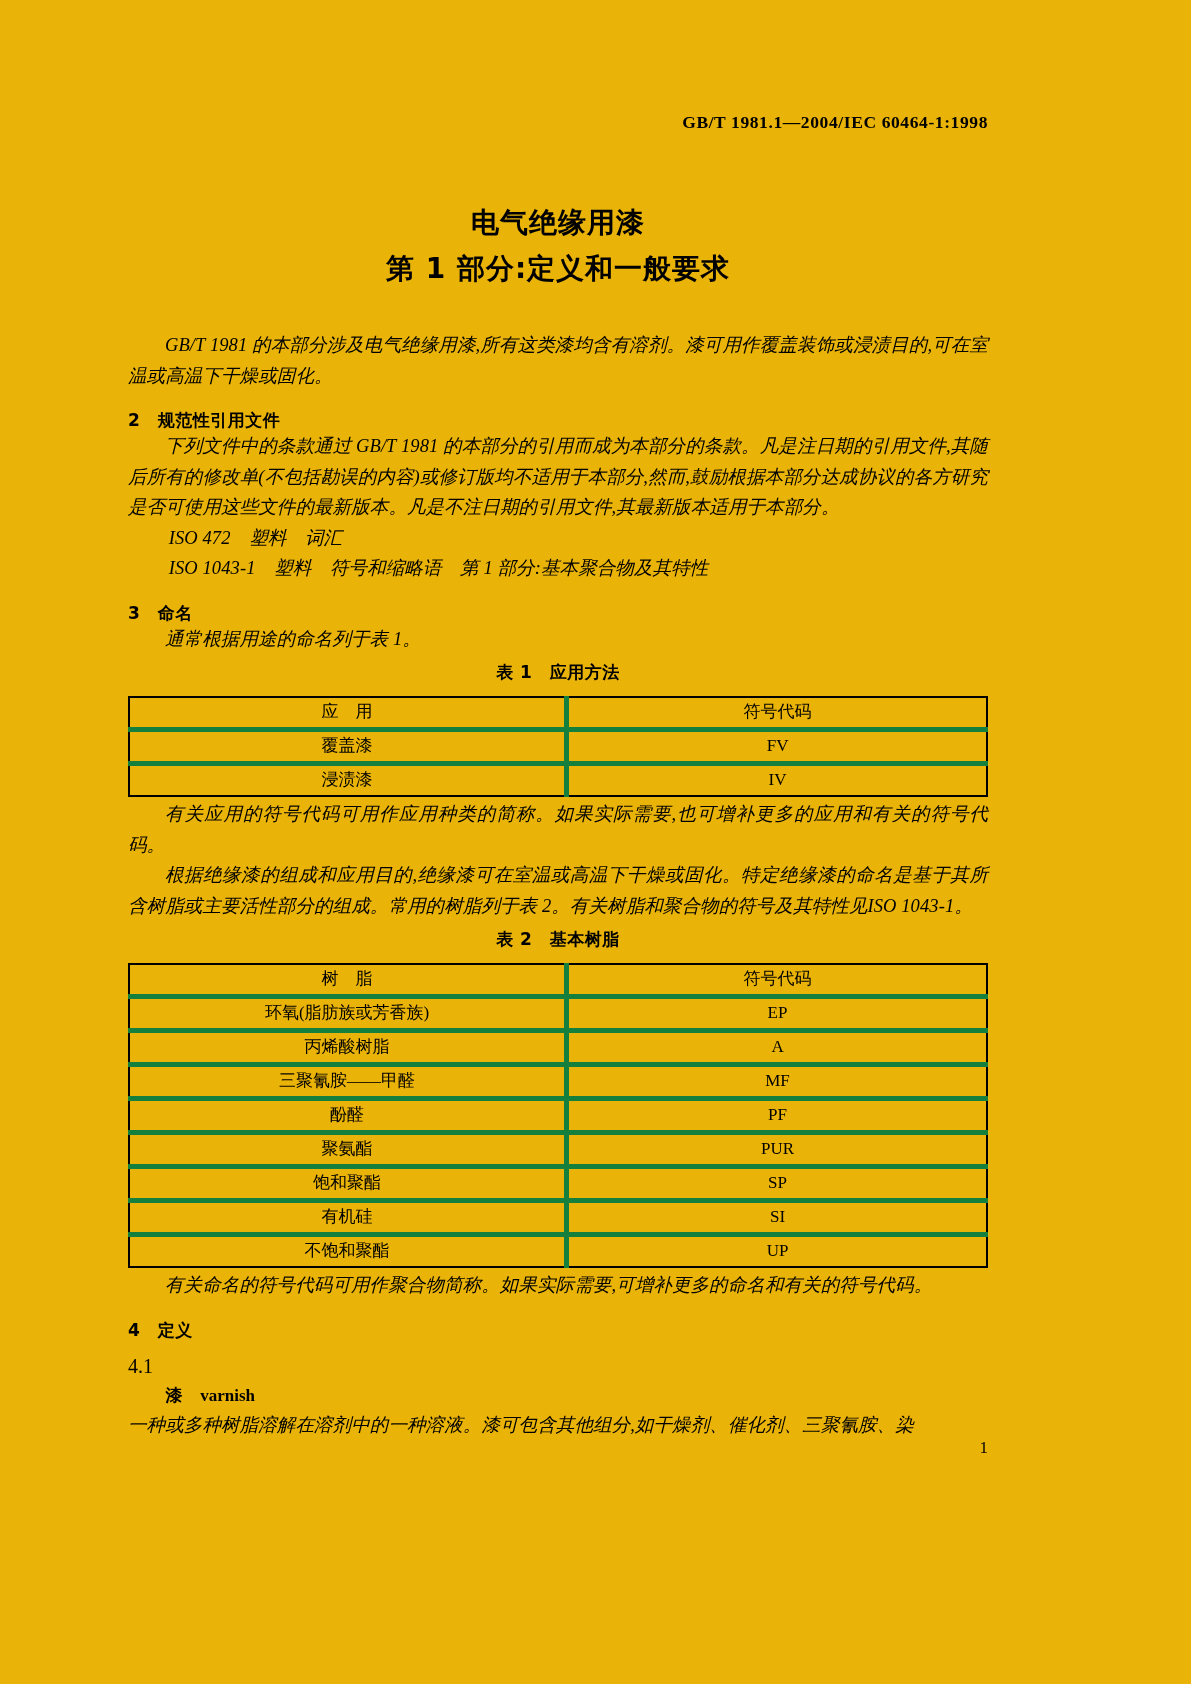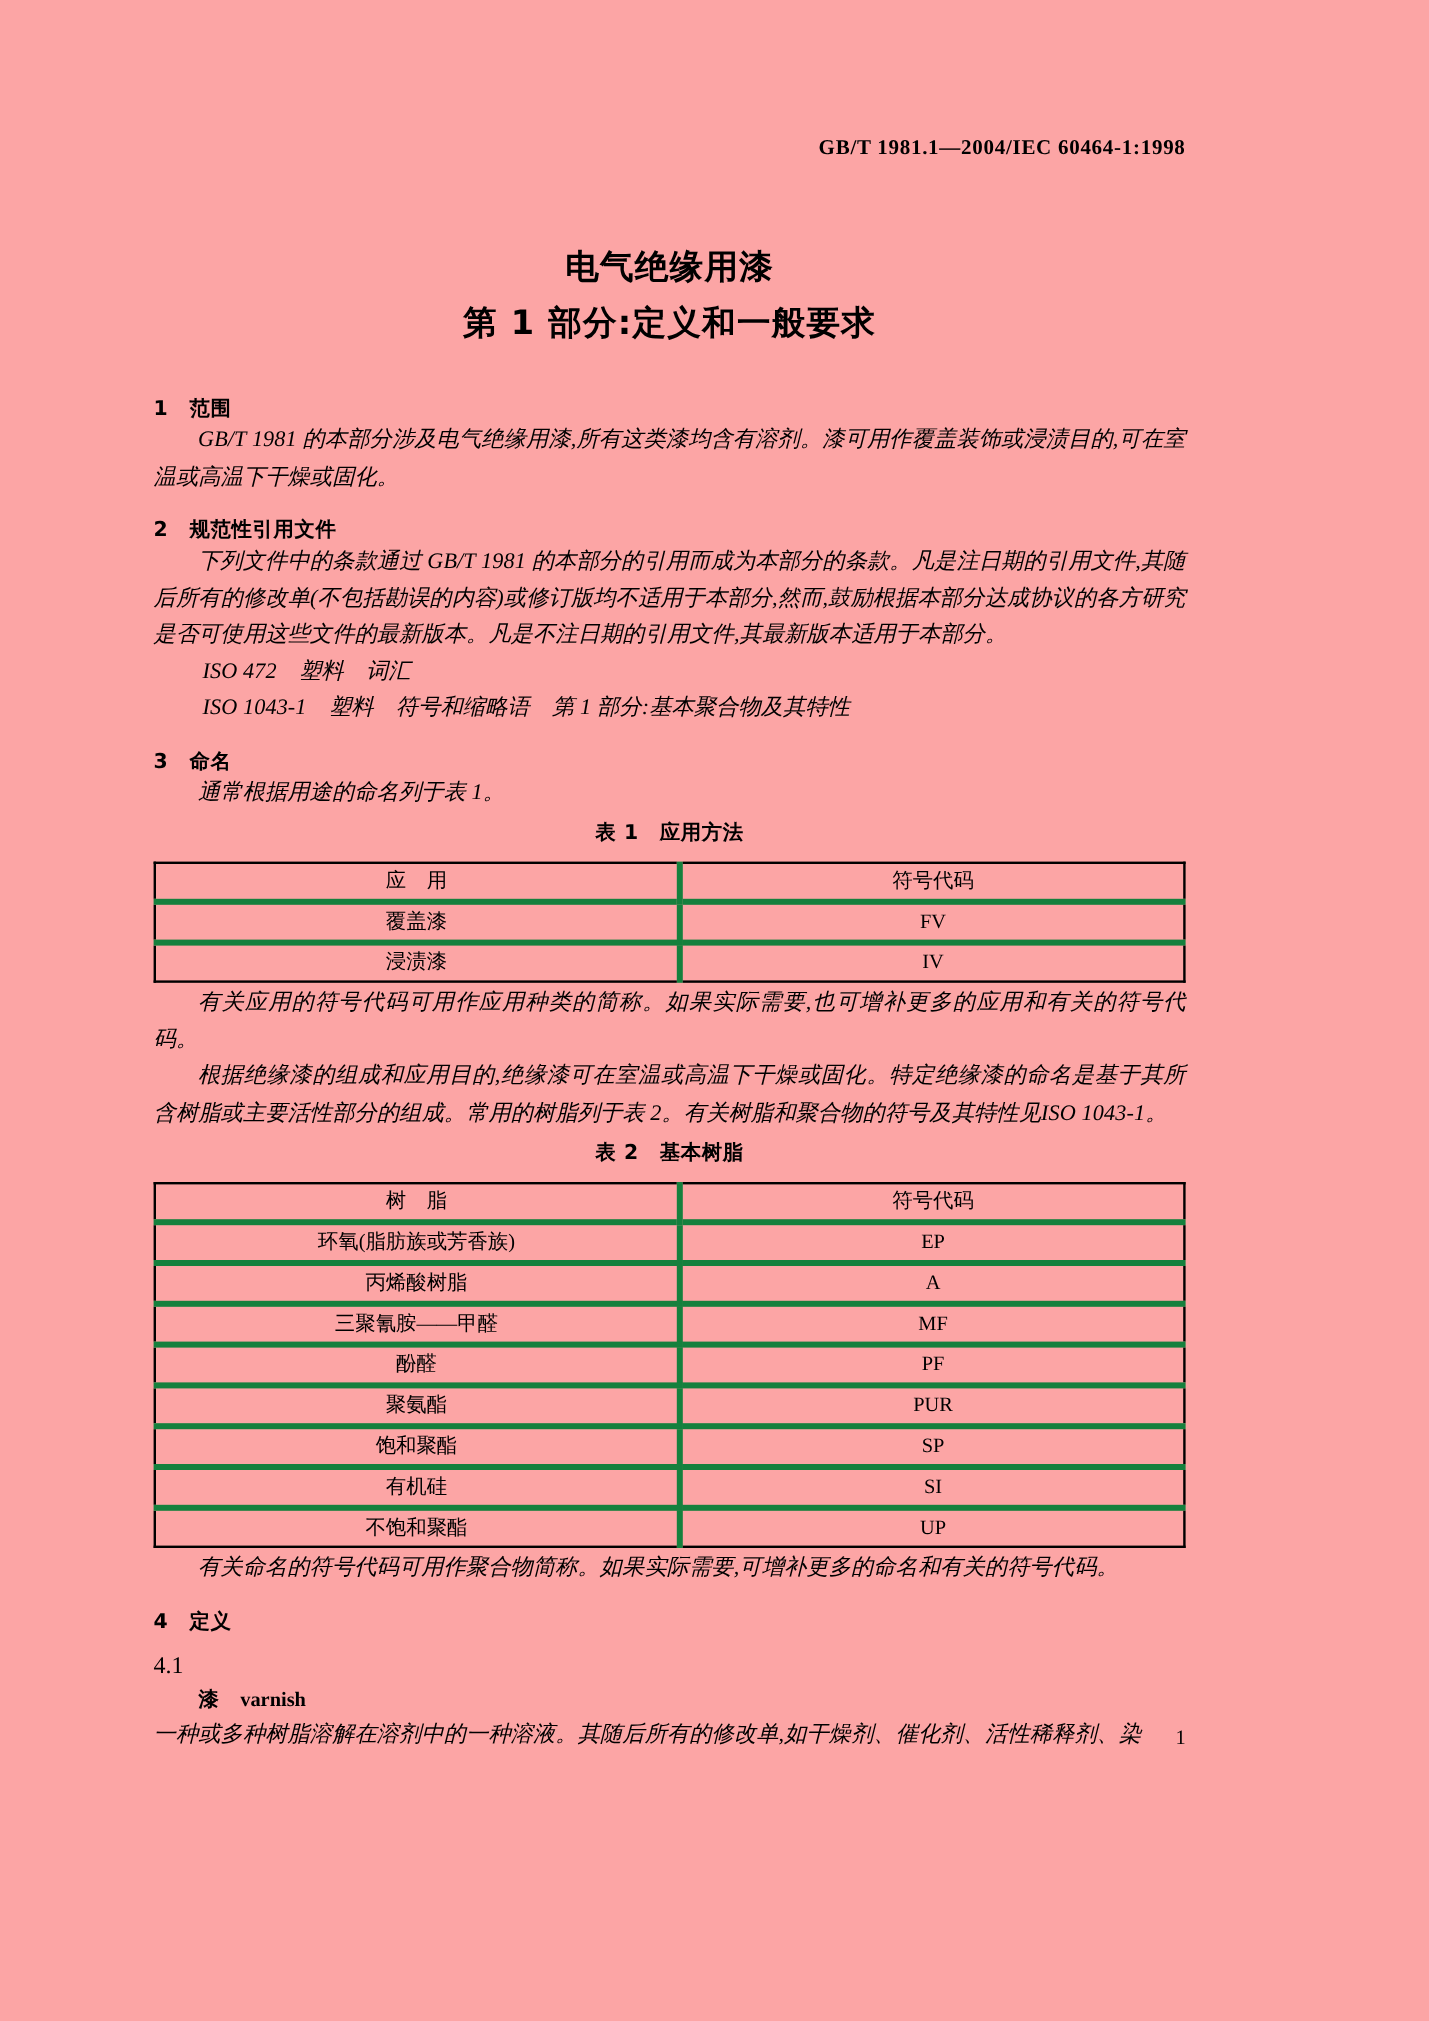--- a/index.html
+++ b/index.html
@@ -9,21 +9,21 @@
   }
   body {
     font-family: "Liberation Serif", "DejaVu Serif", serif;
     color: #000000;
   }
   .page {
     position: relative;
     width: 1191px;
     height: 1684px;
     margin: 0 auto;
-    background: #fca5a5;
+    background: #eab308;
     overflow: hidden;
   }
   .inner {
     position: absolute;
     left: 128px;
     top: 0;
     width: 860px;
     height: 1684px;
   }
 
@@ -156,21 +156,20 @@
 
     <div class="runhead">GB/T 1981.1—2004/IEC 60464-1:1998</div>
 
     <div class="doc-title">
       <span>电气绝缘用漆</span>
       <span class="l2">第 1 部分:定义和一般要求</span>
     </div>
 
     <div class="flow">
 
-      <h2 class="section sec-gap-after">1　范围</h2>
       <p class="body indent">GB/T 1981 的本部分涉及电气绝缘用漆,所有这类漆均含有溶剂。漆可用作覆盖装饰或浸渍目的,可在室温或高温下干燥或固化。</p>
 
       <div class="spacer-md"></div>
       <h2 class="section sec-gap-after">2　规范性引用文件</h2>
       <p class="body indent">下列文件中的条款通过 GB/T 1981 的本部分的引用而成为本部分的条款。凡是注日期的引用文件,其随后所有的修改单(不包括勘误的内容)或修订版均不适用于本部分,然而,鼓励根据本部分达成协议的各方研究是否可使用这些文件的最新版本。凡是不注日期的引用文件,其最新版本适用于本部分。</p>
       <p class="body hang">ISO 472　塑料　词汇</p>
       <p class="body hang">ISO 1043-1　塑料　符号和缩略语　第 1 部分:基本聚合物及其特性</p>
 
       <div class="spacer-md"></div>
       <h2 class="section sec-gap-after">3　命名</h2>
@@ -249,19 +248,19 @@
 
       <p class="body indent">有关命名的符号代码可用作聚合物简称。如果实际需要,可增补更多的命名和有关的符号代码。</p>
 
       <div class="spacer-md"></div>
       <h2 class="section">4　定义</h2>
       <div class="spacer-sm"></div>
       <p class="subsec">4.1</p>
       <p class="term">
         <span>漆</span><span>&nbsp;&nbsp;&nbsp;</span><span class="en">varnish</span>
       </p>
-      <p class="body">一种或多种树脂溶解在溶剂中的一种溶液。其随后所有的修改单,如干燥剂、催化剂、活性稀释剂、染</p>
+      <p class="body">一种或多种树脂溶解在溶剂中的一种溶液。漆可包含其他组分,如干燥剂、催化剂、三聚氰胺、染</p>
 
     </div>
 
     <div class="pageno">1</div>
   </div>
 </div>
 
 </body></html>

